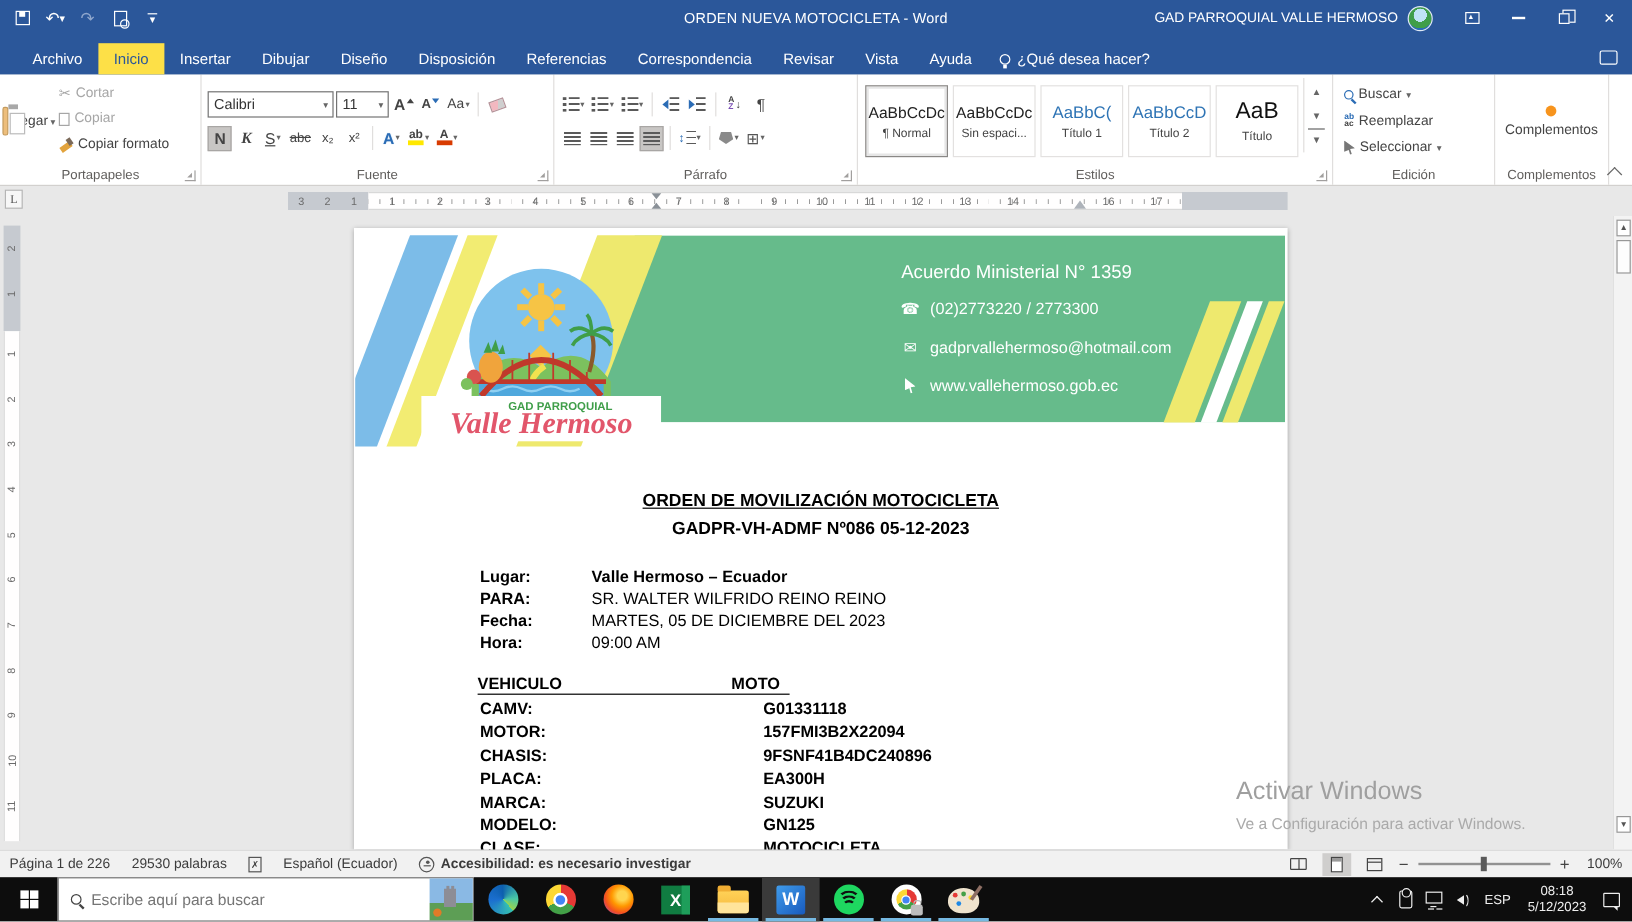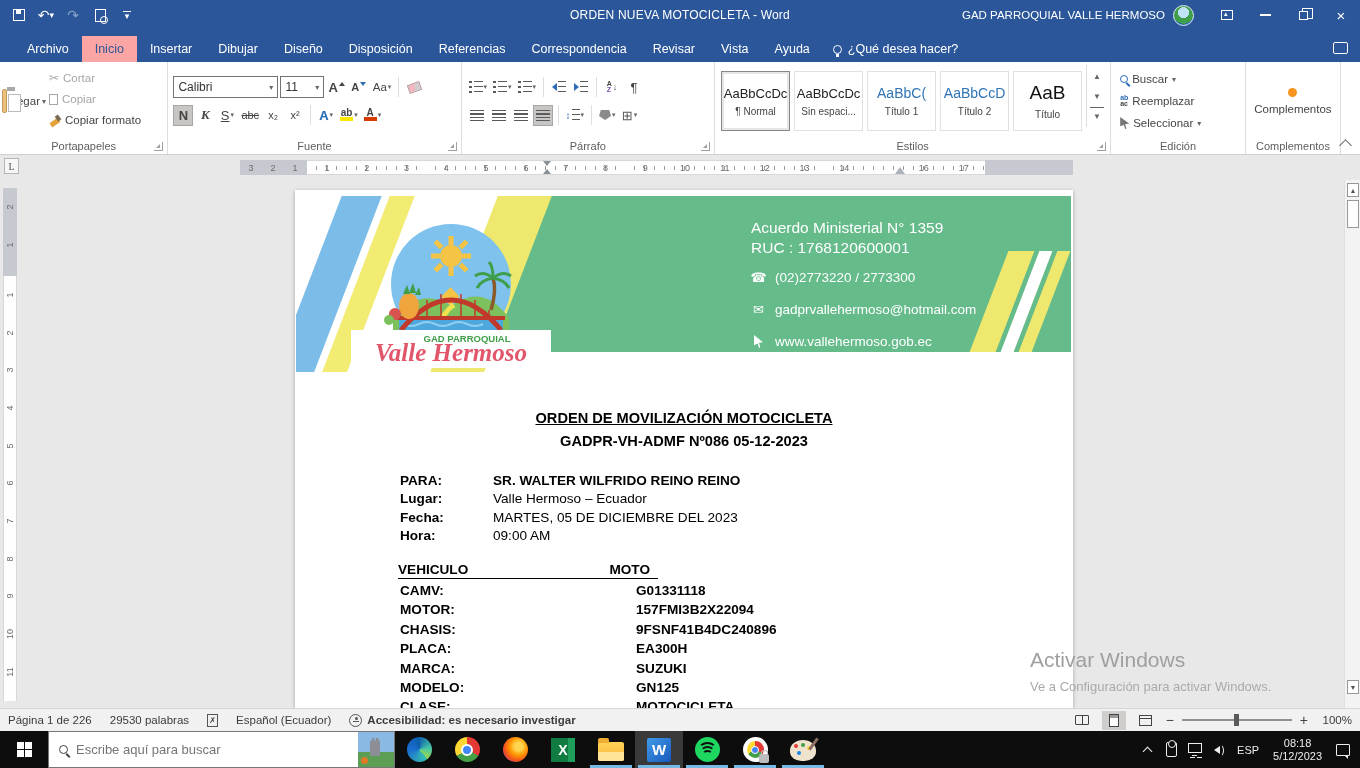--- a/index.html
+++ b/index.html
@@ -26,21 +26,21 @@
 .ic-min{width:11px;height:1.5px;background:#fff;}
 .ic-rest{width:9px;height:9px;border:1.2px solid #fff;position:relative;background:#2b579a;}
 .ic-rest:before{content:"";position:absolute;left:2px;top:-4px;width:9px;height:9px;border:1.2px solid #fff;z-index:-1;}
 .ic-x{font-size:15px;line-height:1;}
 .ic-ribopt{width:12px;height:10px;border:1.2px solid #fff;position:relative;}
 .ic-ribopt:after{content:"▴";position:absolute;font-size:7px;left:2px;top:-1px;color:#fff;}
 
 .mb{height:32px;background:#2b579a;display:flex;align-items:flex-end;color:#fff;flex:0 0 auto;position:relative;}
 .tabs{display:flex;height:26px;margin-left:14px;}
 .tab{padding:0 13px;display:flex;align-items:center;font-size:12.5px;cursor:default;white-space:nowrap;}
-.tab:nth-child(2){background:#fca5a5;color:#2b579a;}
+.tab:nth-child(2){background:#fde047;color:#2b579a;}
 .tellme{display:flex;align-items:center;gap:6px;height:26px;font-size:12.5px;margin-left:10px;}
 .bulb{width:9px;height:9px;border:1.4px solid #fff;border-radius:50%;position:relative;}
 .bulb:after{content:"";position:absolute;left:2px;top:8px;width:3px;height:3px;background:#fff;}
 .fb{margin-left:auto;margin-right:12px;width:15px;height:12px;border:1.4px solid #fff;border-radius:2px;margin-bottom:8px;}
 
 .ribbon{height:93px;background:#fff;border-bottom:1px solid #d2d0ce;display:flex;flex:0 0 auto;font-size:11.5px;color:#444;}
 .grp{display:flex;flex-direction:column;border-right:1px solid #e0dedd;padding:3px 2px 0 2px;}
 .gbody{flex:1;display:flex;}
 .glabel{height:17px;display:flex;align-items:center;justify-content:center;font-size:11px;color:#605e5c;position:relative;padding:0 6px;}
 .dlg{position:absolute;right:2px;bottom:3px;width:9px;height:9px;border-left:1px solid #8a8886;border-bottom:1px solid #8a8886;transform:rotate(-90deg);opacity:.8;}
@@ -679,21 +679,20 @@
     <div class="banner">
       <div class="b-blue"></div>
       <div class="b-yel1"></div>
       <div class="b-green"></div>
       <div class="b-yel2"></div>
       <div class="b-yel3"></div>
       <div class="b-wht3"></div>
       <div class="b-yel4"></div>
       <div class="b-txt">
         <div class="b-l1">Acuerdo Ministerial N° 1359</div>
-        <div class="b-l1">RUC : 1768120600001</div>
         <div class="b-contact">
             <span class="b-cic">☎</span>
             <span>(02)2773220 / 2773300</span>
           </div>
         <div class="b-contact">
             <span class="b-cic">✉</span>
             <span>gadprvallehermoso@hotmail.com</span>
           </div>
         <div class="b-contact">
             <span class="b-cic">
@@ -754,26 +753,26 @@
         <text x="100" y="143" font-size="25" font-weight="bold" fill="#e2566b" text-anchor="middle" font-family="Liberation Serif,serif" font-style="italic">Valle Hermoso</text>
       </svg>
     </div>
 
     <div class="dtitle"><span>ORDEN DE MOVILIZACIÓN MOTOCICLETA</span></div>
     <div class="dsub">GADPR-VH-ADMF Nº086 05-12-2023</div>
 
     <div class="details">
 
     <div class="drow">
+        <span class="dlab">Lugar:</span>
+        <span class="dval">Valle Hermoso – Ecuador</span>
+      </div>
+        <div class="drow">
         <span class="dlab">PARA:</span>
         <span class="dval">SR. WALTER WILFRIDO REINO REINO</span>
-      </div>
-        <div class="drow">
-        <span class="dlab">Lugar:</span>
-        <span class="dval">Valle Hermoso – Ecuador</span>
       </div>
         <div class="drow">
         <span class="dlab">Fecha:</span>
         <span class="dval">MARTES, 05 DE DICIEMBRE DEL 2023</span>
       </div>
         <div class="drow">
         <span class="dlab">Hora:</span>
         <span class="dval">09:00 AM</span>
       </div>
       </div>

